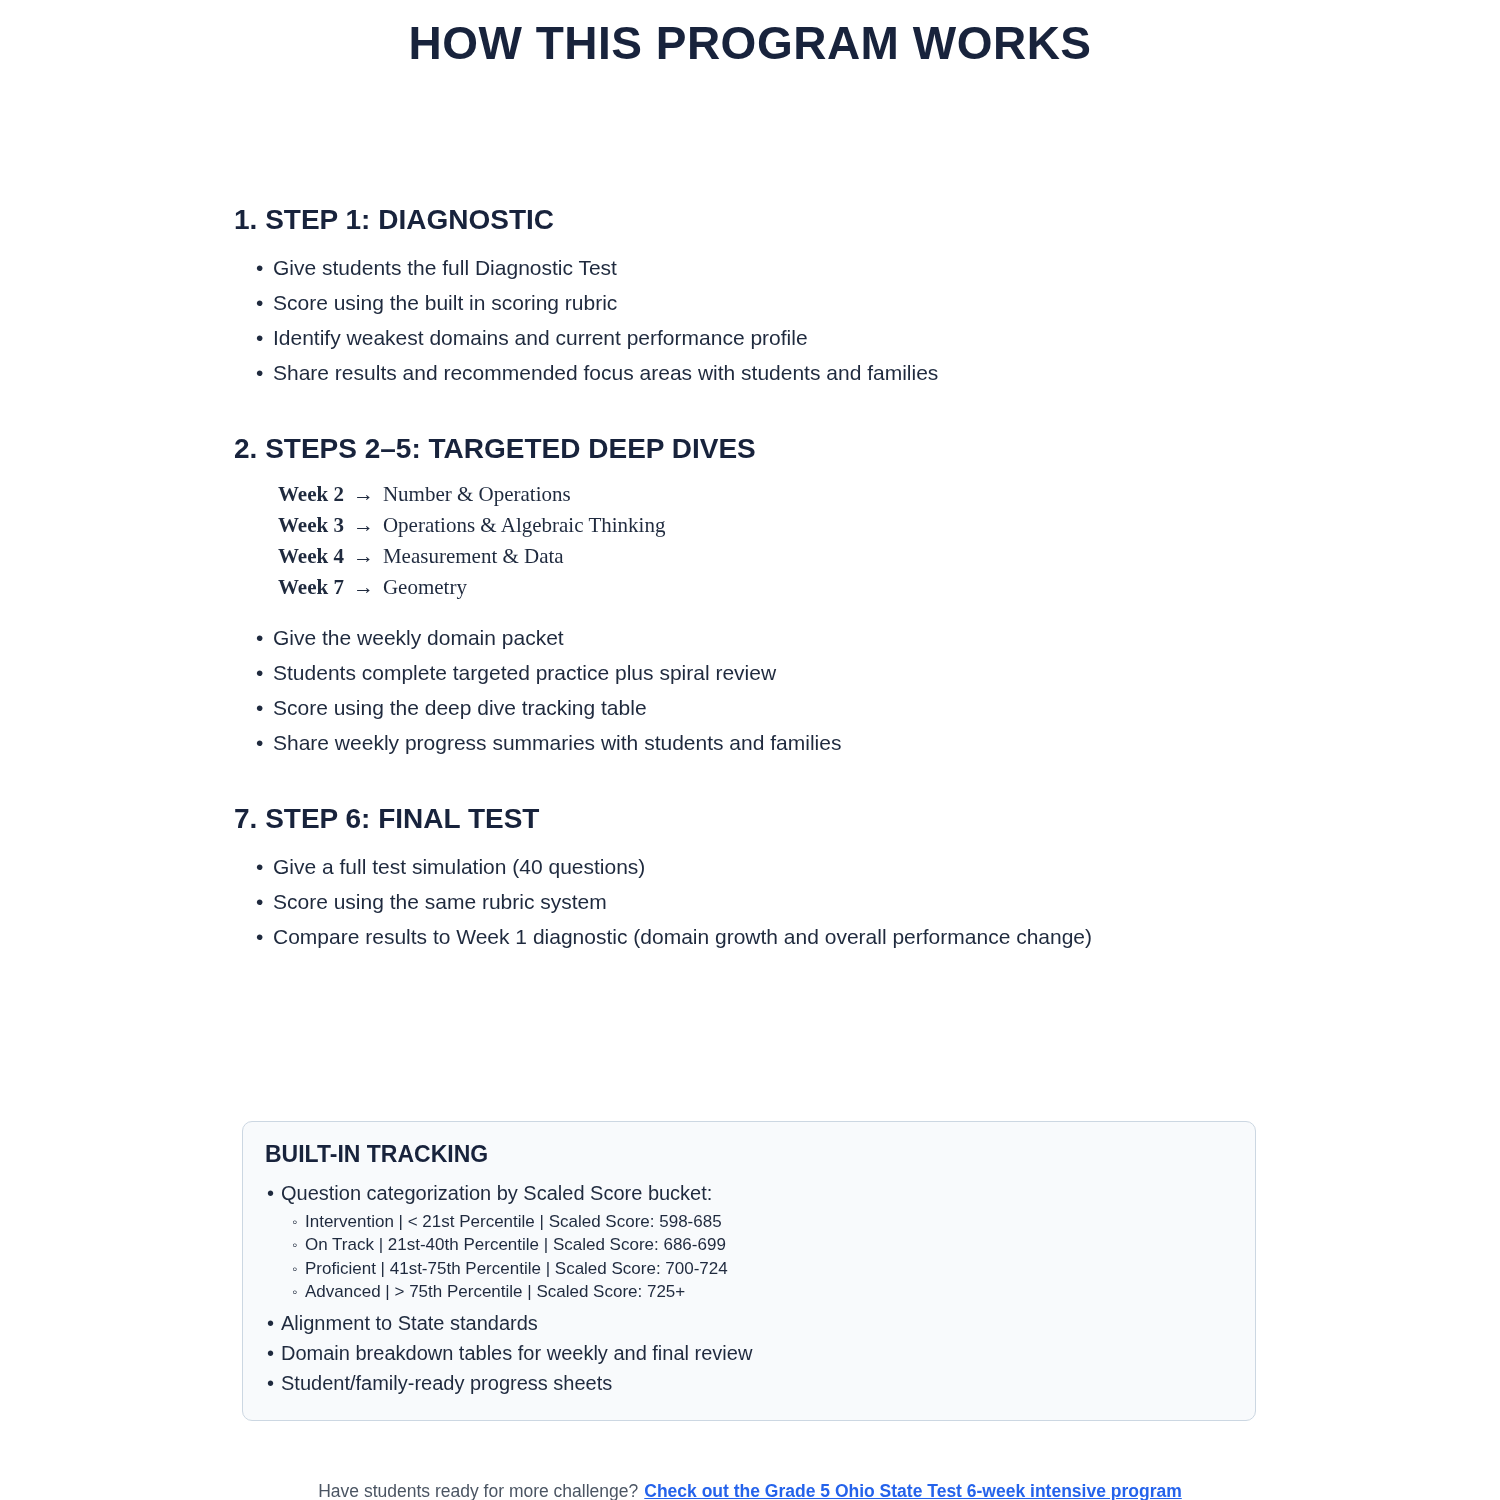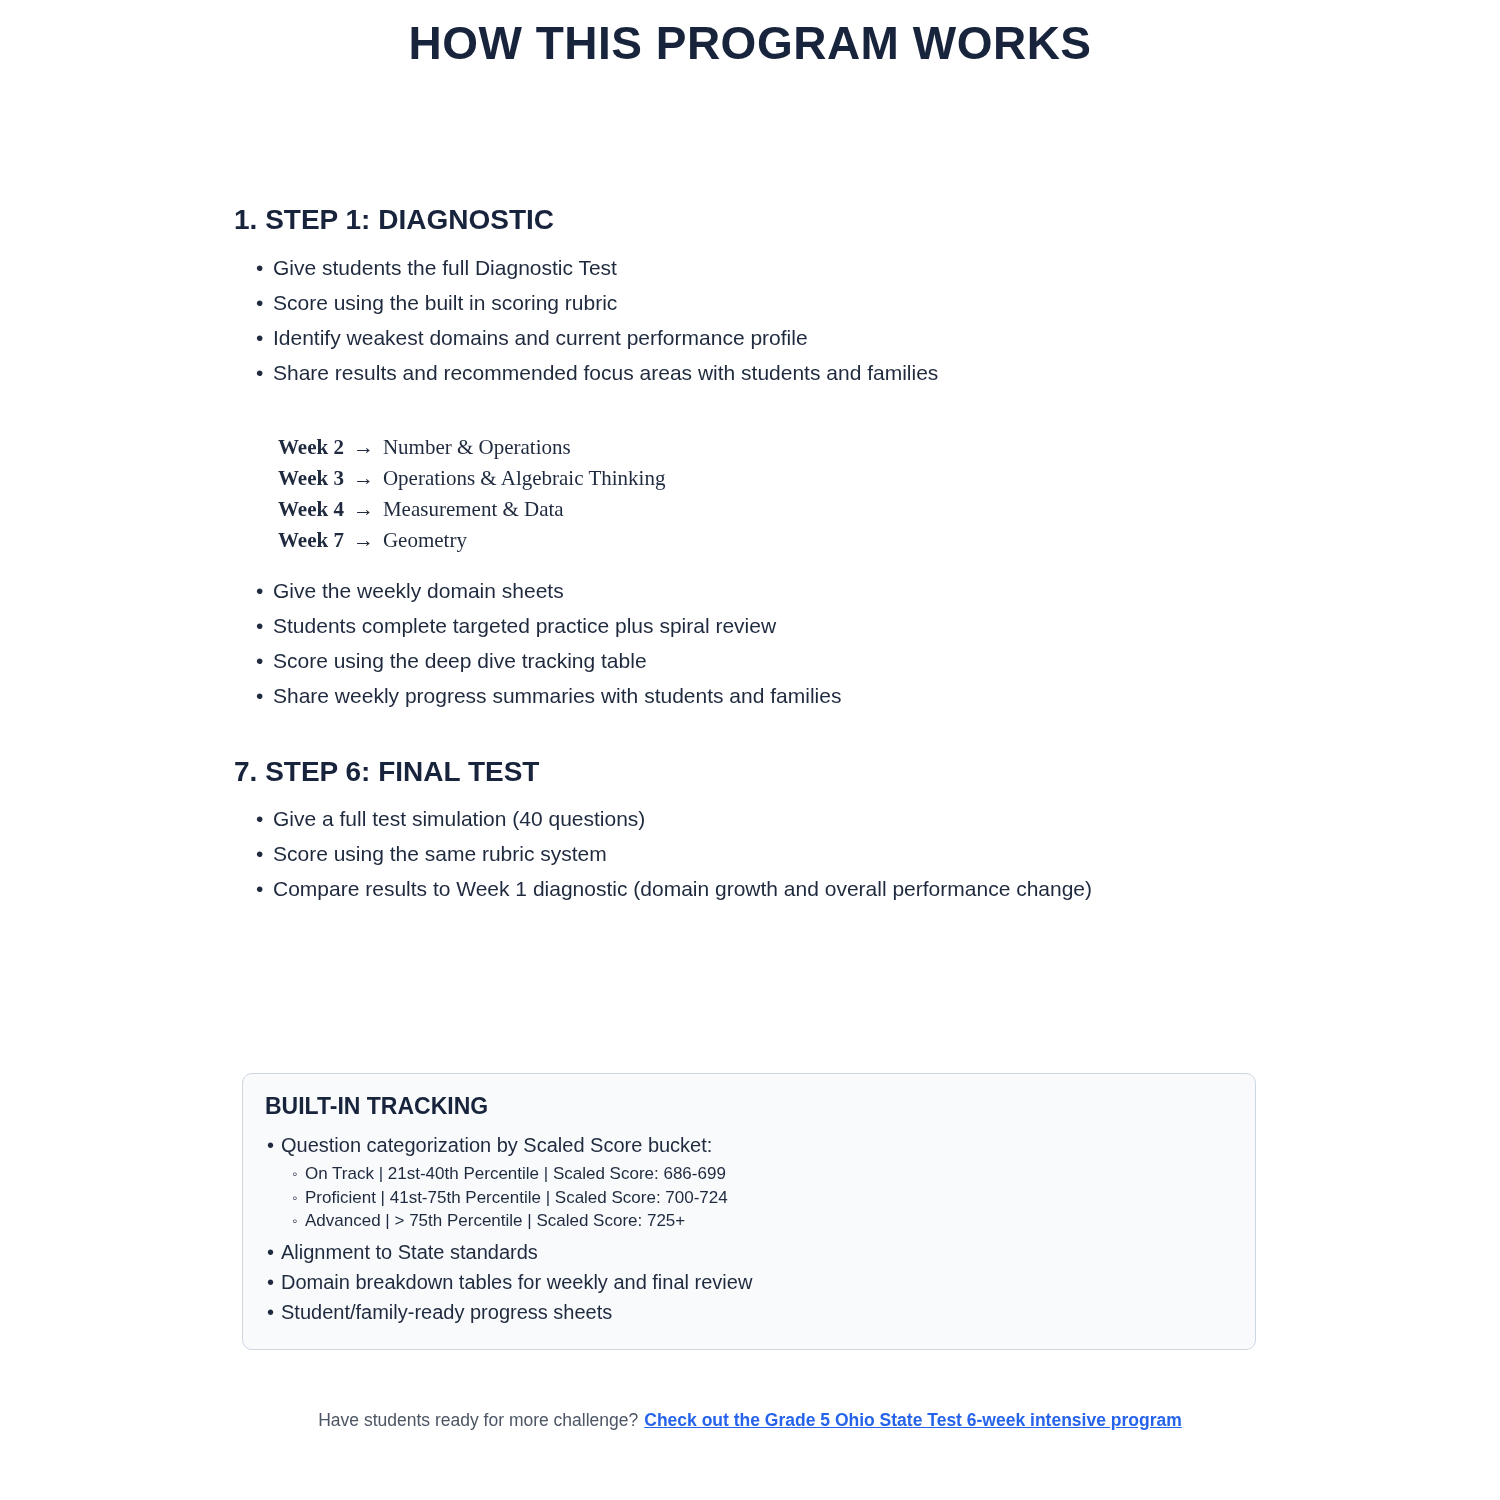--- a/index.html
+++ b/index.html
@@ -135,36 +135,37 @@
       <h2 class="section-heading">1. STEP 1: DIAGNOSTIC</h2>
       <ul class="bullets">
         <li>Give students the full Diagnostic Test</li>
         <li>Score using the built in scoring rubric</li>
         <li>Identify weakest domains and current performance profile</li>
         <li>Share results and recommended focus areas with students and families</li>
       </ul>
     </div>
 
     <div class="section">
+      <h2 class="section-heading">2. STEPS 2–5: TARGETED DEEP DIVES</h2>
       <div class="weeks">
         <div class="week-line">
           <span class="week-label">Week 2</span><span class="week-arrow">→</span><span>Number &amp; Operations</span>
         </div>
         <div class="week-line">
           <span class="week-label">Week 3</span><span class="week-arrow">→</span><span>Operations &amp; Algebraic Thinking</span>
         </div>
         <div class="week-line">
           <span class="week-label">Week 4</span><span class="week-arrow">→</span><span>Measurement &amp; Data</span>
         </div>
         <div class="week-line">
           <span class="week-label">Week 7</span><span class="week-arrow">→</span><span>Geometry</span>
         </div>
       </div>
       <ul class="bullets" style="margin-top:17px">
-        <li>Give the weekly domain sheets</li>
+        <li>Give the weekly domain packet</li>
         <li>Students complete targeted practice plus spiral review</li>
         <li>Score using the deep dive tracking table</li>
         <li>Share weekly progress summaries with students and families</li>
       </ul>
     </div>
 
     <div class="section">
       <h2 class="section-heading">7. STEP 6: FINAL TEST</h2>
       <ul class="bullets">
         <li>Give a full test simulation (40 questions)</li>
@@ -174,20 +175,21 @@
     </div>
 
   </div>
 
   <div class="tracking-box">
     <h3 class="box-heading">BUILT-IN TRACKING</h3>
     <ul class="box-bullets">
       <li>
         <span>Question categorization by Scaled Score bucket:</span>
         <ul class="sub-buckets">
+          <li>Intervention | &lt; 21st Percentile | Scaled Score: 598-685</li>
           <li>On Track | 21st-40th Percentile | Scaled Score: 686-699</li>
           <li>Proficient | 41st-75th Percentile | Scaled Score: 700-724</li>
           <li>Advanced | &gt; 75th Percentile | Scaled Score: 725+</li>
         </ul>
       </li>
       <li>Alignment to State standards</li>
       <li>Domain breakdown tables for weekly and final review</li>
       <li>Student/family-ready progress sheets</li>
     </ul>
   </div>

